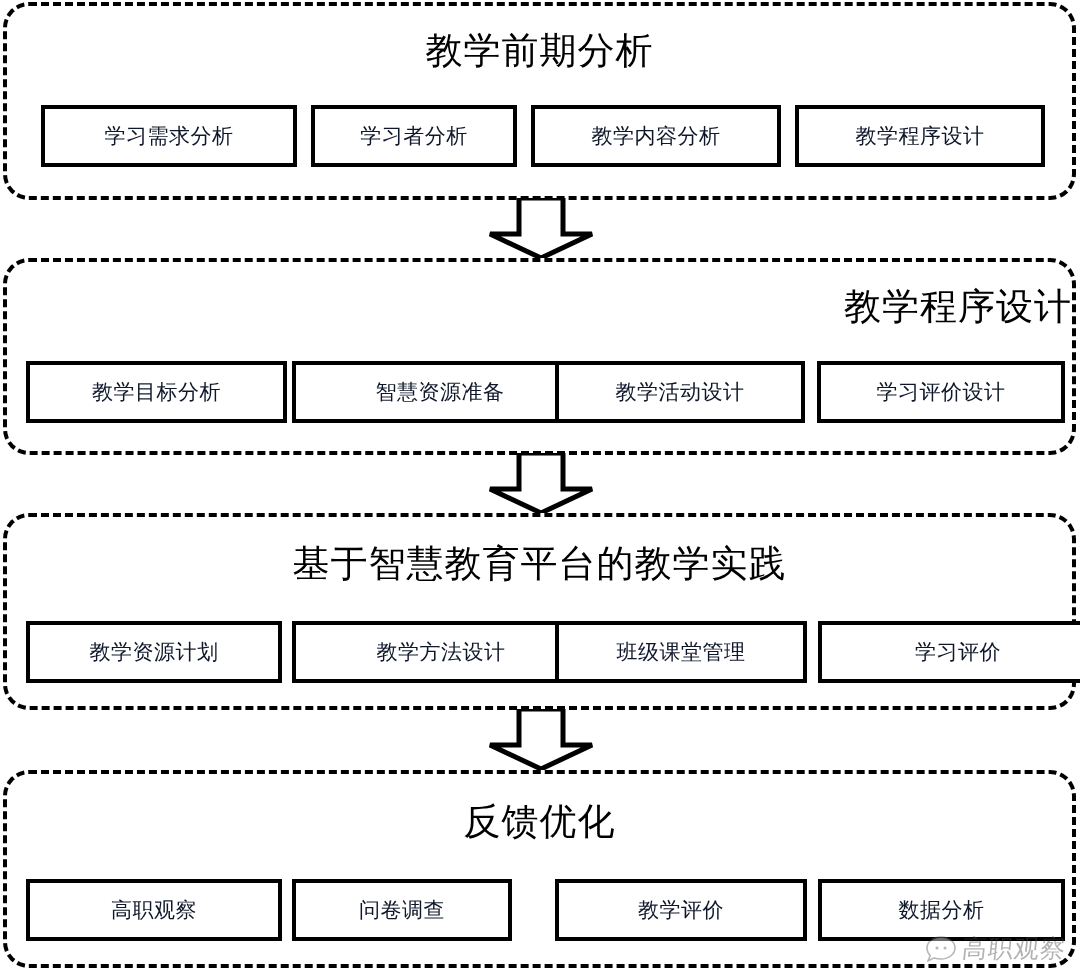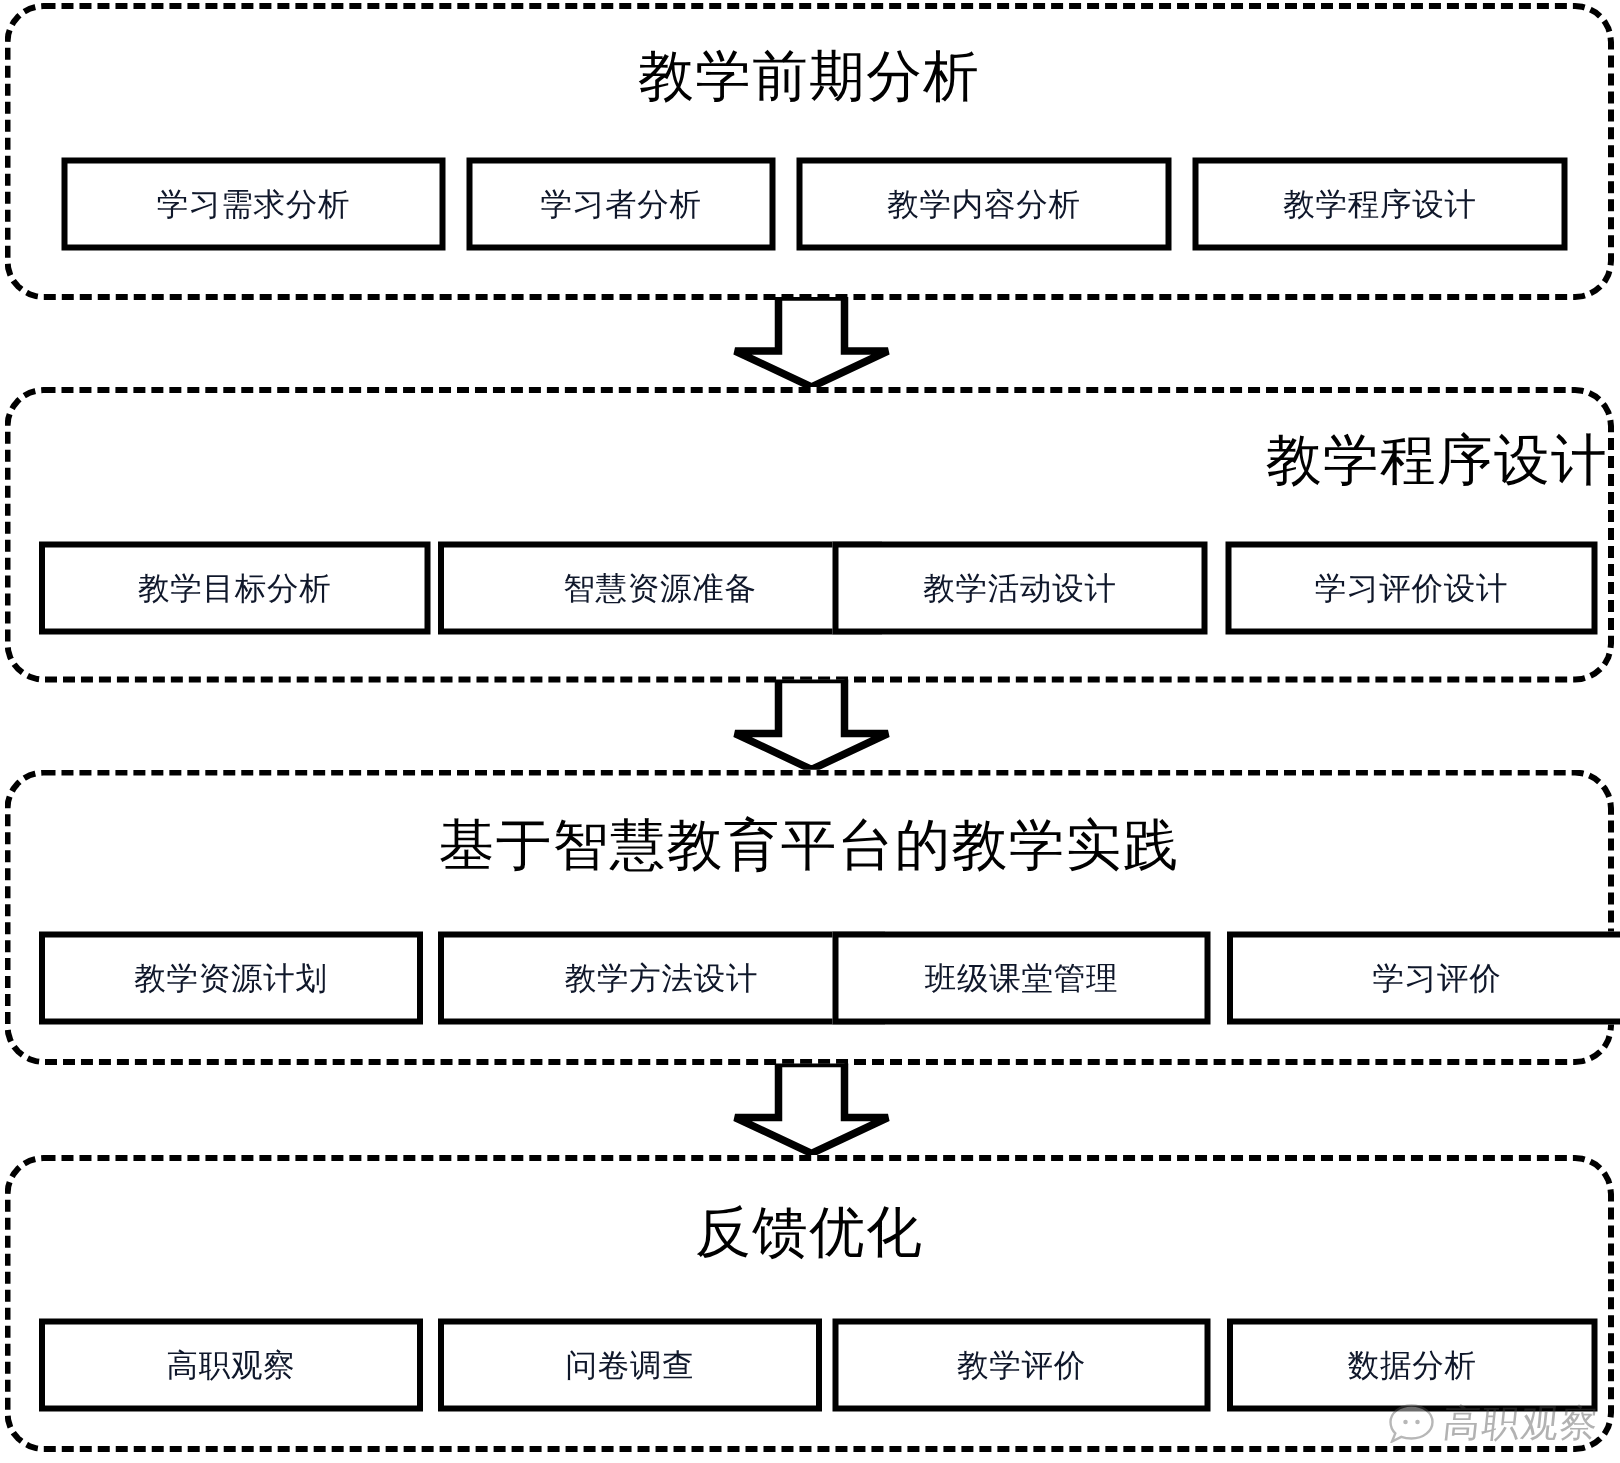--- a/index.html
+++ b/index.html
@@ -181,21 +181,21 @@
       <polygon points="33,0 77,0 77,36 106,36 55,60 4,36 33,36" fill="#ffffff" stroke="#000000" stroke-width="5" stroke-linejoin="miter"></polygon>
     </svg>
   </div>
 
   <div class="stage" style="left:3px; top:770px; width:1073px; height:198px;">
     <div class="stage-title" style="top:26px;">反馈优化</div>
     <div class="item-row" style="top:105px;">
       <div class="item-box" style="left:19px; width:256px;">
         <span class="item-label">高职观察</span>
       </div>
-      <div class="item-box" style="left:285px; width:256px;">
+      <div class="item-box" style="left:285px; width:220px;">
         <span class="item-label">问卷调查</span>
       </div>
       <div class="item-box" style="left:548px; width:252px;">
         <span class="item-label">教学评价</span>
       </div>
       <div class="item-box" style="left:811px; width:247px;">
         <span class="item-label">数据分析</span>
       </div>
     </div>
   </div>

